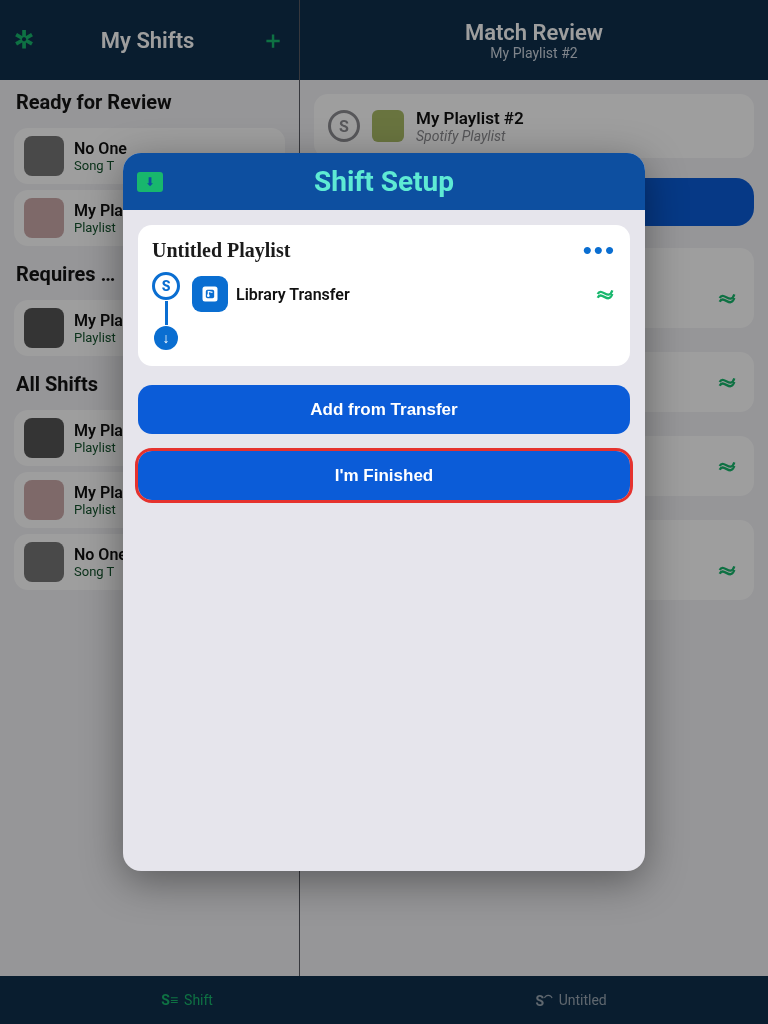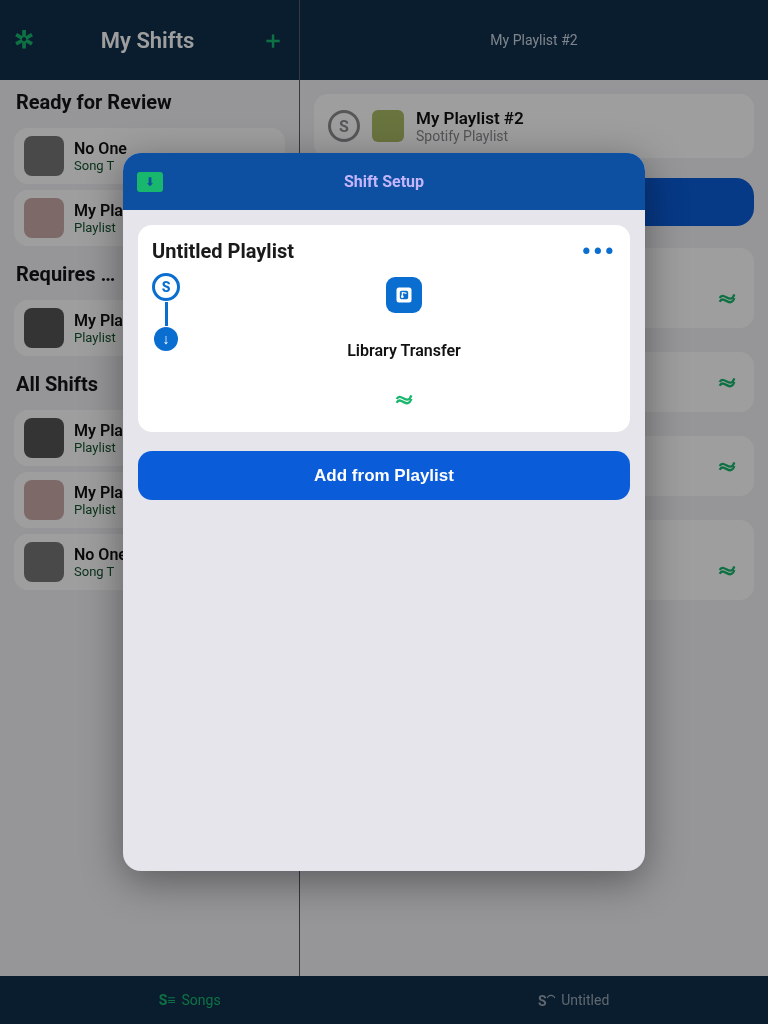--- a/index.html
+++ b/index.html
@@ -21,21 +21,21 @@
   .thumb { width: 40px; height: 40px; border-radius: 8px; background: #777; flex-shrink:0; }
   .cell-texts { overflow: hidden; }
   .cell-title { font-size: 16px; font-weight: 600; color: #111; white-space: nowrap; overflow: hidden; text-overflow: ellipsis; }
   .cell-sub { font-size: 13px; color: #14532d; white-space: nowrap; overflow: hidden; text-overflow: ellipsis; }
 
   .match-card { background: #fff; border-radius: 14px; margin: 14px 14px 10px; padding: 14px; display: flex; align-items: center; gap: 12px; }
   .match-source-icon { width: 32px; height: 32px; border-radius: 50%; border: 3px solid #8d8d92; position: relative; }
   .match-source-icon::after { content:"S"; position:absolute; inset:0; display:flex; align-items:center; justify-content:center; font-weight:700; color:#8d8d92; font-size:16px;}
   .match-thumb { width: 32px; height: 32px; border-radius:6px; background:#ab6; }
   .match-texts .t1 { font-size:17px; font-weight:600; color:#111; }
-  .match-texts .t2 { font-size:14px; color:#8a8a8e; }
+  .match-texts .t2 { font-size:14px; color:#8a8a8e;font-style:italic; }
 
   .primary-big-btn { background:#0b5cd8; color:#fff; border-radius:18px; margin:10px 14px; height:48px; display:flex; align-items:center; justify-content:center; font-size:17px; font-weight:600; }
 
   .dest-card { background:#fff; border-radius:14px; margin:12px 14px; padding:10px 12px; }
   .dest-head { color:#8a8a8e; font-size:12px; font-weight:600; letter-spacing:0.5px; margin-bottom:6px; overflow:hidden; white-space:nowrap; text-overflow:ellipsis;}
   .dest-row { background:#fff; border-radius:12px; padding:6px 4px; display:flex; align-items:center; gap:8px; }
   .yt-badge-sm { width:28px; height:28px; border-radius:8px; background:#0a84ff; display:flex; align-items:center; justify-content:center; }
   .yt-badge-sm span{ color:#fff; font-size:14px; }
   .star { color:#f4b400; font-size:16px; }
   .dest-text { flex:1; font-size:15px; color:#111; overflow:hidden; white-space:nowrap; text-overflow:ellipsis; }
@@ -45,29 +45,29 @@
   .tab-item { display:flex; align-items:center; gap:6px; color:#18b76d; }
   .tab-item.dim { color:#9aa7b3; }
   .tab-item span.ic { font-weight:700; }
 
   
   .dim-overlay { position:absolute; inset:0; background:rgba(0,0,0,0.38); }
 
   
   .modal { position:absolute; left:50%; top:153px; transform:translateX(-50%); width:522px; height:718px; border-radius:18px; background:#e6e5ec; overflow:hidden; box-shadow:0 10px 40px rgba(0,0,0,0.4); display:flex; flex-direction:column; }
   .modal-header { height:57px; background:#0d4fa0; display:flex; align-items:center; justify-content:center; position:relative; }
-  .modal-header h1 { color:#c4b5fd; font-size:16px; font-weight:700; }
+  .modal-header h1 { color:#5eead4; font-size:28px; font-weight:700; }
   .modal-header .hl-icon { position:absolute; left:14px; width:26px; height:20px; background:#18b76d; border-radius:3px; display:flex; align-items:center; justify-content:center; color:#0d4fa0; font-size:12px; }
 
   .card { background:#fff; border-radius:14px; margin:15px; padding:14px 14px 16px; }
-  .card-title-row { display:flex; align-items:center; justify-content:space-between; margin-bottom:8px; }
+  .card-title-row { display:flex; align-items:center; justify-content:space-between; margin-bottom:8px;font-family:Liberation Serif, serif; }
   .card-title { font-size:20px; font-weight:700; color:#1a1a1a; }
   .dots { color:#0a6ed1; font-size:26px; line-height:10px; letter-spacing:2px; font-weight:800; }
 
-  .step-row { display:flex; align-items:center; gap:28px; padding:6px 0;flex-direction:column; }
+  .step-row { display:flex; align-items:center; gap:8px; padding:6px 0; }
   .circle-s { width:28px; height:28px; border-radius:50%; border:3px solid #0a6ed1; display:flex; align-items:center; justify-content:center; color:#0a6ed1; font-weight:800; font-size:14px; }
   .rail-line { width:3px; height:24px; background:#0a6ed1; margin:1px 0;}
   .circle-down { width:24px; height:24px; border-radius:50%; background:#0a6ed1; display:flex; align-items:center; justify-content:center; color:#fff; font-size:14px; }
   .service-badge { width:36px; height:36px; border-radius:9px; display:flex; align-items:center; justify-content:center; flex-shrink:0; }
   .service-badge.spotify { background:#0a6ed1; }
   .service-badge.spotify svg { width:20px; height:20px; fill:#fff; }
   .service-badge.youtube { background:transparent; }
   .service-badge.youtube svg { width:34px; height:24px; }
   .step-texts { flex:1; min-width:0; }
   .step-title { font-size:16px; font-weight:600; color:#111; }
@@ -142,20 +142,21 @@
           <div class="cell-title">No One</div>
           <div class="cell-sub">Song T</div>
         </div>
       </div>
     </div>
   </div>
 
   <div class="right-pane">
     <div class="nav-header" style="justify-content:center;">
       <div class="nav-right-col">
+        <span class="nav-title">Match Review</span>
         <span class="nav-sub">My Playlist #2</span>
       </div>
     </div>
     <div class="match-card">
       <div class="match-source-icon"></div>
       <div class="match-thumb"></div>
       <div class="match-texts">
         <div class="t1">My Playlist #2</div>
         <div class="t2">Spotify Playlist</div>
       </div>
@@ -222,21 +223,21 @@
             </svg>
           </span>
       </div>
     </div>
   </div>
 </div>
 
 <div class="tabbar">
   <div class="tab-item">
       <span class="ic">S≡</span>
-      <span>Songs</span>
+      <span>Shift</span>
     </div>
   <div class="tab-item dim">
       <span class="ic">S⁀</span>
       <span>Untitled</span>
     </div>
 </div>
 
 <div class="dim-overlay"></div>
 
 <div class="modal">
@@ -274,14 +275,15 @@
               <svg viewBox="0 0 24 24">
                 <path d="M4 16c4-8 12 8 16-4"></path>
                 <path d="M4 12c4-8 12 8 16-4"></path>
               </svg>
             </span>
         </div>
       </div>
     </div>
   </div>
 
-  <button class="modal-btn">Add from Playlist</button>
+  <button class="modal-btn">Add from Transfer</button>
+  <button class="modal-btn highlight">I'm Finished</button>
 </div>
 
 </body></html>

